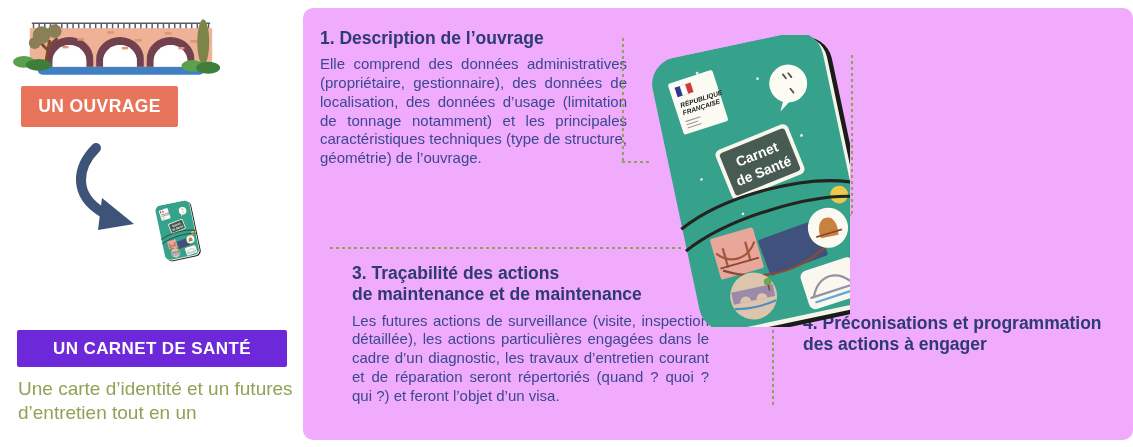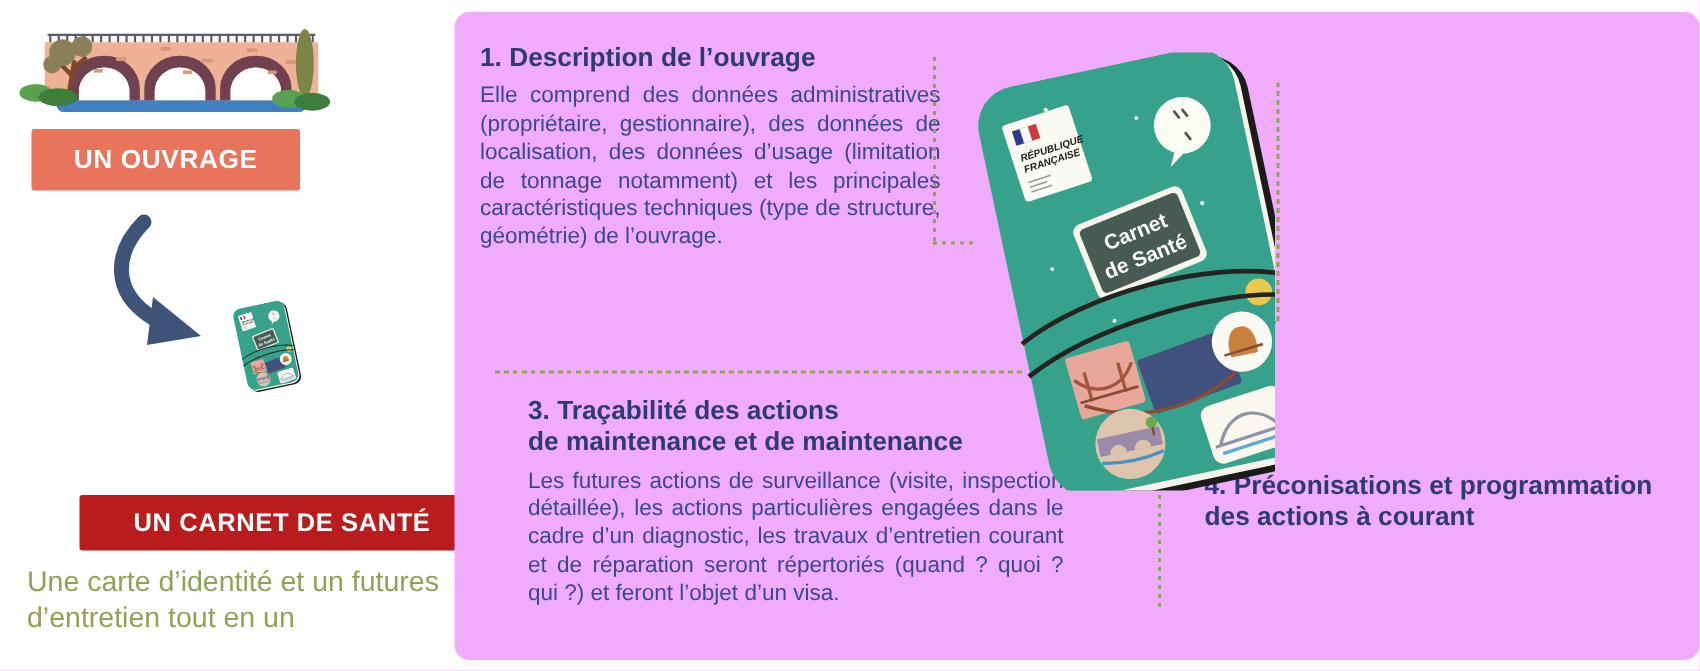--- a/index.html
+++ b/index.html
@@ -6,22 +6,22 @@
   body { background:#ffffff; font-family:"Liberation Sans", sans-serif; }
   .canvas {
     position:relative; width:1133px; height:447px; background:#ffffff; overflow:hidden;
   }
   
   .bridge-illu { position:absolute; left:8px; top:14px; }
   .btn {
     position:absolute; display:flex; align-items:center; justify-content:center;
     color:#ffffff; font-weight:bold; letter-spacing:0.4px; border-radius:2px;
   }
-  .btn-ouvrage { left:21px; top:86px; width:179px; height:41px; background:#E8755B; font-size:17.5px; }
-  .btn-carnet  { left:17px; top:330px; width:270px; height:37px; background:#b91c1c; font-size:17px;margin-left:36px; }
+  .btn-ouvrage { left:21px; top:86px; width:157px; height:41px; background:#E8755B; font-size:17.5px; }
+  .btn-carnet  { left:17px; top:330px; width:270px; height:37px; background:#6d28d9; font-size:17px; }
   .arrow-illu { position:absolute; left:68px; top:140px; }
   .small-notebook { position:absolute; left:143px; top:193px; }
   .caption {
     position:absolute; left:18px; top:377px; width:288px;
     color:#8FA356; font-size:19px; line-height:1.25;
   }
   
   .panel {
     position:absolute; left:303px; top:8px; width:830px; height:432px;
     background:#f0abfc; border-radius:10px;
@@ -222,21 +222,21 @@
       <h3>
         <div>3. Traçabilité des actions</div>
         <div>de maintenance et de maintenance</div>
       </h3>
       <p>Les futures actions de surveillance (visite, inspection détaillée), les actions particulières engagées dans le cadre d’un diagnostic, les travaux d’entretien courant et de réparation seront répertoriés (quand ? quoi ? qui ?) et feront l’objet d’un visa.</p>
     </div>
 
     <div class="section sec4">
       <h3>
         <div>4. Préconisations et programmation</div>
-        <div>des actions à courant</div>
+        <div>des actions à engager</div>
       </h3>
     </div>
 
     <div class="vdash c1v"></div>
     <div class="hdash c1h"></div>
     <div class="vdash c2v"></div>
     <div class="hdash c2h"></div>
     <div class="hdash c3h"></div>
     <div class="vdash c4v"></div>
 

